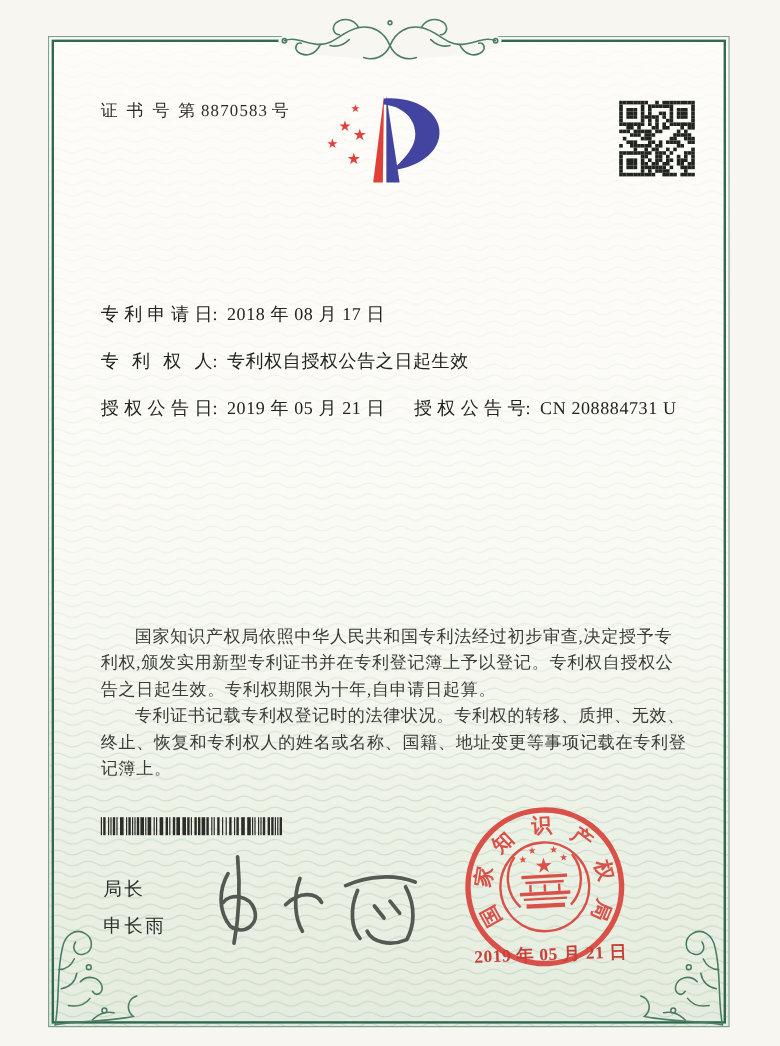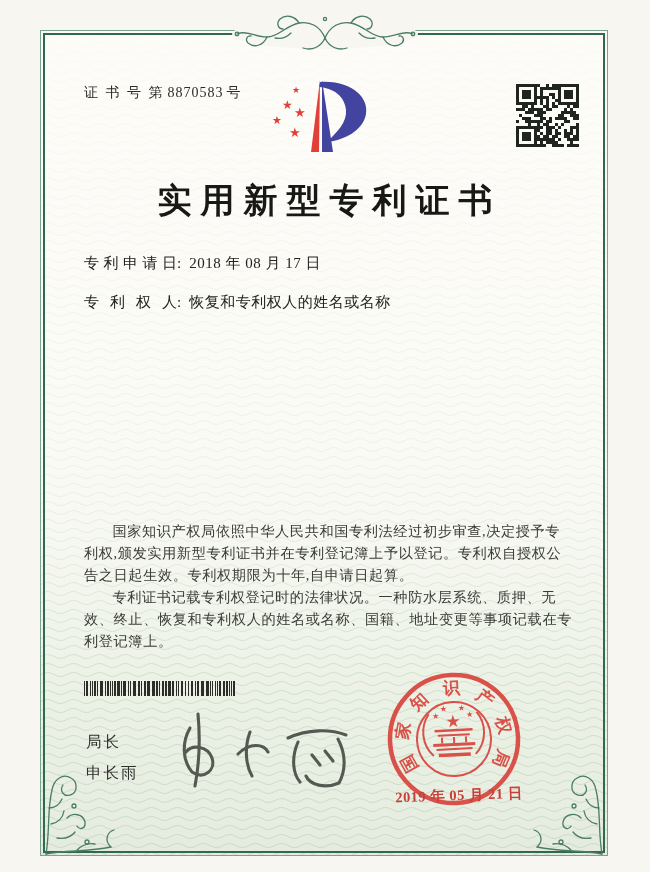--- a/index.html
+++ b/index.html
@@ -579,34 +579,36 @@
       <div class="m"></div>
       <div class="m"></div>
       <div class="m"></div>
       <div class="w"></div>
       <div class="m"></div>
       <div class="m"></div>
       <div class="m"></div>
       <div class="m"></div>
     </div>
 
-  <div class="title">实用新型专利证书</div>
 
   <div class="fields">
     <div class="frow">
       <span class="flabel">专利申请日</span><span class="fcolon">:</span><span class="fvalue">2018 年 08 月 17 日</span>
     </div>
     <div class="frow">
-      <span class="flabel">专利权人</span><span class="fcolon">:</span><span class="fvalue">恢复和专利权人的姓名或名称</span>
+      <span class="flabel">专利权人</span><span class="fcolon">:</span><span class="fvalue">专利权自授权公告之日起生效</span>
+    </div>
+    <div class="frow">
+      <span class="flabel">授权公告日</span><span class="fcolon">:</span><span class="fvalue">2019 年 05 月 21 日</span><span class="pair2"><span class="flabel">授权公告号</span><span class="fcolon">:</span><span class="fvalue">CN 208884731 U</span></span>
     </div>
   </div>
 
   <div class="paras">
     <p>国家知识产权局依照中华人民共和国专利法经过初步审查,决定授予专利权,颁发实用新型专利证书并在专利登记簿上予以登记。专利权自授权公告之日起生效。专利权期限为十年,自申请日起算。</p>
-    <p>专利证书记载专利权登记时的法律状况。一种防水层系统、质押、无效、终止、恢复和专利权人的姓名或名称、国籍、地址变更等事项记载在专利登记簿上。</p>
+    <p>专利证书记载专利权登记时的法律状况。专利权的转移、质押、无效、终止、恢复和专利权人的姓名或名称、国籍、地址变更等事项记载在专利登记簿上。</p>
   </div>
 
   <div class="barcode" id="barcode">
       <div class="b" style="width: 1px;"></div>
       <div class="g" style="width: 1px;"></div>
       <div class="b" style="width: 2px;"></div>
       <div class="g" style="width: 2px;"></div>
       <div class="b" style="width: 1px;"></div>
       <div class="g" style="width: 1px;"></div>
       <div class="b" style="width: 1px;"></div>

